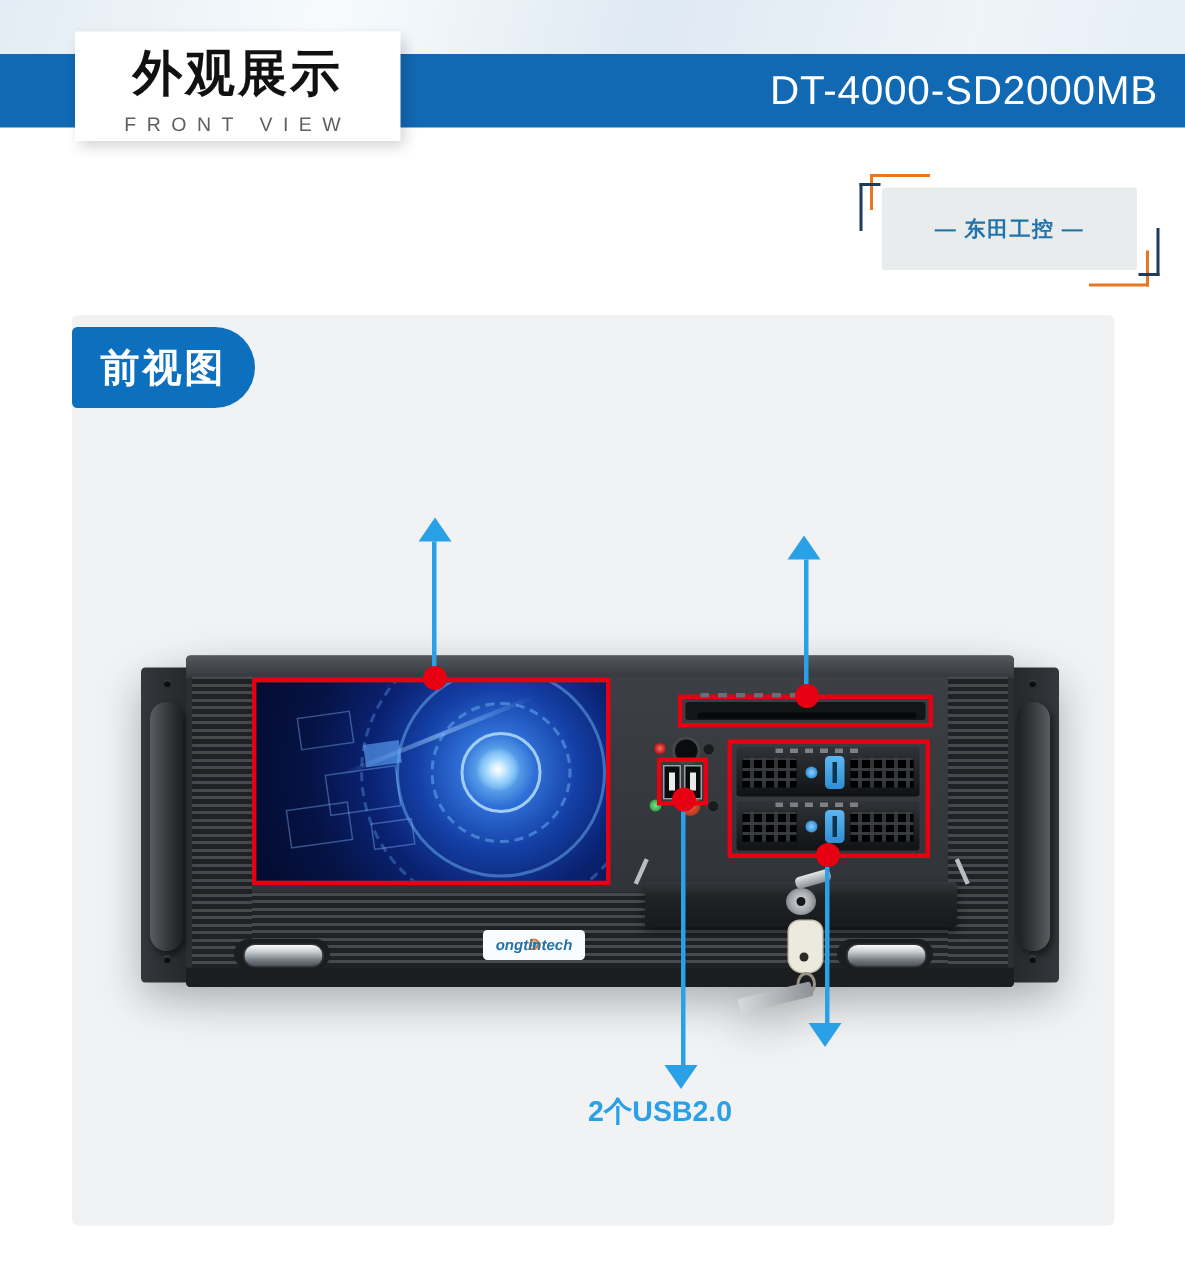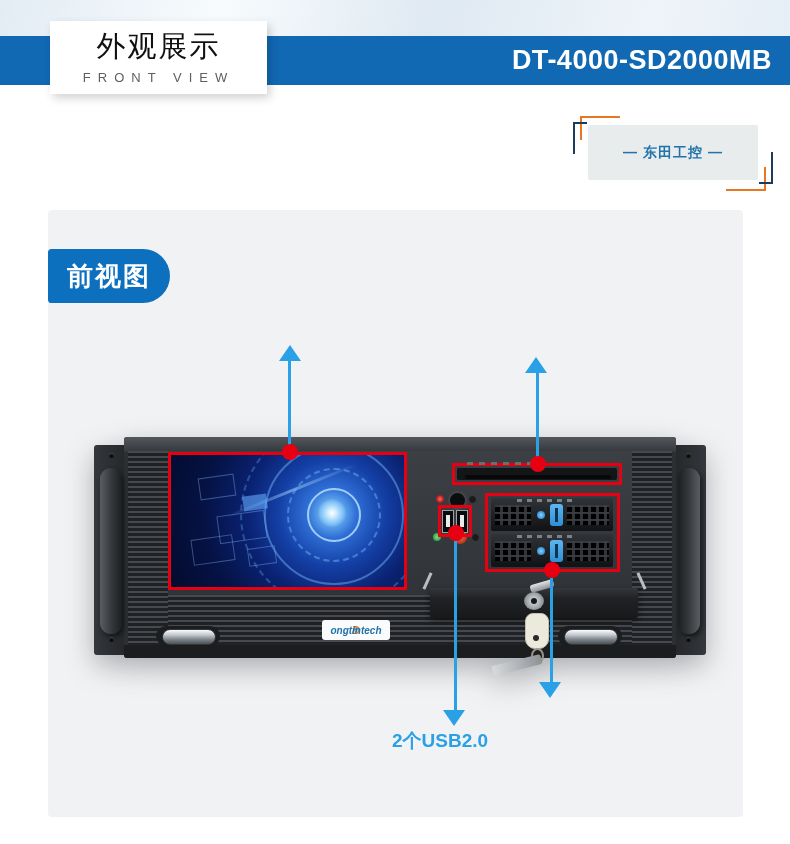--- a/index.html
+++ b/index.html
@@ -6,42 +6,42 @@
   .page{
     position:relative;width:790px;height:844px;margin:0 auto;
     background:#ffffff;overflow:hidden;
     font-family:"Liberation Sans","DejaVu Sans",sans-serif;
   }
   
   .hdr-strip{position:absolute;left:0;top:0;width:790px;height:36px;
     background:linear-gradient(105deg,#e3ecf4 0%,#f7fbfd 28%,#dfe9f2 55%,#eef4f9 82%,#e6eef6 100%);}
   .blue-band{position:absolute;left:0;top:36px;width:790px;height:49px;background:#1168b3;}
   .model{position:absolute;right:18px;top:0;height:49px;line-height:49px;
-    color:#ffffff;font-size:27px;font-weight:700;letter-spacing:.5px;}
+    color:#ffffff;font-size:27px;font-weight:400;letter-spacing:.5px;}
   .title-box{position:absolute;left:50px;top:21px;width:217px;height:73px;background:#ffffff;
     box-shadow:3px 4px 9px rgba(0,0,0,.18);text-align:center;z-index:5;}
-  .title-cn{font-size:29px;font-weight:400;letter-spacing:2px;color:#111;margin-top:6px;}
+  .title-cn{font-size:33px;font-weight:700;letter-spacing:2px;color:#111;margin-top:6px;}
   .title-en{font-size:13px;letter-spacing:7px;color:#5f5f5f;margin-top:3px;}
   
   .logo{position:absolute;left:588px;top:125px;width:170px;height:55px;background:#e8eced;
     border-radius:2px;display:flex;flex-direction:column;align-items:center;justify-content:center;z-index:4;}
   .logo-line1{font-size:23px;font-style:italic;font-weight:bold;color:#2273aa;line-height:24px;}
   .logo-d{color:#e87722;}
   .logo-reg{font-size:10px;vertical-align:super;}
   .logo-line2{font-size:14px;font-weight:bold;color:#2273aa;letter-spacing:1px;margin-top:1px;}
   .corner{position:absolute;}
   .c-tl-orange{left:-8px;top:-9px;width:38px;height:22px;border-left:2px solid #e87722;border-top:2px solid #e87722;}
   .c-tl-navy{left:-15px;top:-3px;width:12px;height:30px;border-left:2px solid #1c3c5e;border-top:2px solid #1c3c5e;}
   .c-br-orange{right:-8px;bottom:-11px;width:38px;height:22px;border-right:2px solid #e87722;border-bottom:2px solid #e87722;}
   .c-br-navy{right:-15px;bottom:-4px;width:12px;height:30px;border-right:2px solid #1c3c5e;border-bottom:2px solid #1c3c5e;}
   
   .panel{position:absolute;left:48px;top:210px;width:695px;height:607px;background:#f1f2f3;border-radius:4px;}
   .section-badge{position:absolute;left:48px;top:218px;width:122px;height:54px;background:#0d70bf;
     border-radius:4px 30px 30px 4px;color:#fff;font-size:26px;font-weight:bold;letter-spacing:2px;
-    display:flex;align-items:center;justify-content:center;z-index:6;margin-top:31px;}
+    display:flex;align-items:center;justify-content:center;z-index:6;}
   
   .co-label{position:absolute;color:#2aa0e6;font-weight:bold;font-size:19px;z-index:40;}
   .co-center{text-align:center;}
   .co-line{position:absolute;width:3px;background:#2aa0e6;z-index:38;}
   .arrow-up,.arrow-down{position:absolute;width:0;height:0;border-left:11px solid transparent;
     border-right:11px solid transparent;z-index:38;}
   .arrow-up{border-bottom:16px solid #2aa0e6;}
   .arrow-down{border-top:16px solid #2aa0e6;}
   .dot{position:absolute;width:16px;height:16px;border-radius:50%;background:#e60012;z-index:42;}
   #lcd-label{left:170px;top:321px;width:245px;}

